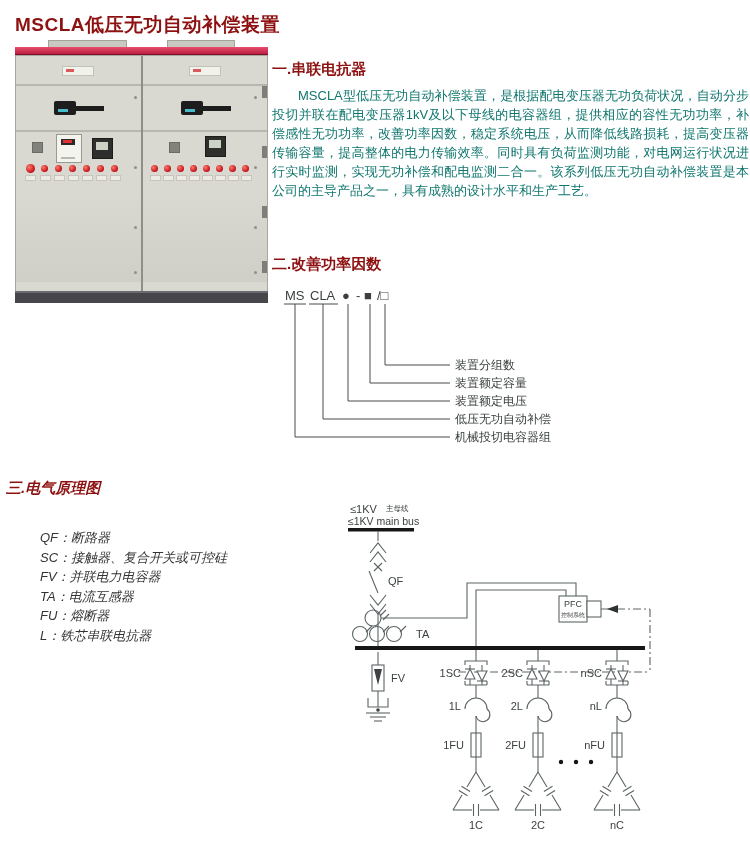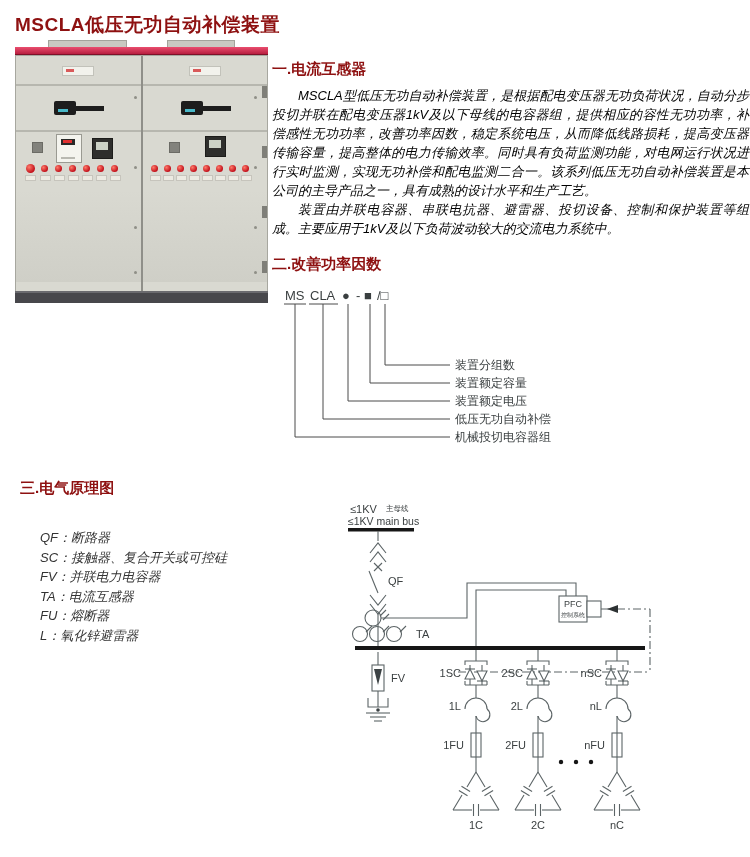--- a/index.html
+++ b/index.html
@@ -3,22 +3,22 @@
 <meta charset="utf-8">
 <style>
   html,body{margin:0;padding:0;background:#fff;}
   .page{position:relative;width:750px;height:857px;background:#fff;overflow:hidden;
         font-family:"Liberation Sans","DejaVu Sans",sans-serif;color:#2f2f2f;}
   .abs{position:absolute;}
   
   .doc-title{left:15px;top:12px;font-size:19px;font-weight:bold;color:#8e1111;letter-spacing:.5px;}
   .sec-head{font-size:15px;font-weight:bold;color:#8e1111;}
   
-  .body-col{left:272px;top:86px;width:477px;font-size:13px;line-height:19px;color:#000000;
-            text-align:justify;font-weight:500;font-style:italic;}
+  .body-col{left:272px;top:86px;width:477px;font-size:13px;line-height:19px;color:#0f766e;
+            text-align:justify;font-weight:500;}
   .body-col p{margin:0;text-indent:2em;}
   
   .photo{left:15px;top:40px;width:253px;height:263px;}
   .tab{position:absolute;top:0;height:7px;background:#c9c9c1;border:1px solid #a3a39b;}
   .red-band{position:absolute;left:0;top:7px;width:253px;height:7px;
             background:linear-gradient(#ea4d6e,#b81f40);border-bottom:1px solid #7e1028;}
   .cabwrap{position:absolute;left:0;top:15px;width:253px;height:238px;background:#8f8f89;
            display:flex;gap:2px;border:1px solid #a7a79f;box-sizing:border-box;}
   .cabinet{flex:1;background:#d9d9d1;position:relative;overflow:hidden;}
   .sec-upper{height:28px;border-bottom:2px solid #b7b7af;position:relative;}
@@ -153,24 +153,23 @@
           <div class="hinge" style="top:205px;"></div>
         <span class="screw" style="top:40px;right:10px;"></span>
           <span class="screw" style="top:110px;right:10px;"></span>
         <span class="screw" style="top:170px;right:10px;"></span>
           <span class="screw" style="top:215px;right:10px;"></span>
       </div>
     </div>
     <div class="base"></div>
   </div>
 
-  <div class="abs sec-head" style="left:272px;top:60px;">一.电流互感器</div>
+  <div class="abs sec-head" style="left:272px;top:60px;">一.串联电抗器</div>
   <div class="abs body-col">
     <p>MSCLA型低压无功自动补偿装置，是根据配电变压器无功负荷状况，自动分步投切并联在配电变压器1kV及以下母线的电容器组，提供相应的容性无功功率，补偿感性无功功率，改善功率因数，稳定系统电压，从而降低线路损耗，提高变压器传输容量，提高整体的电力传输效率。同时具有负荷监测功能，对电网运行状况进行实时监测，实现无功补偿和配电监测二合一。该系列低压无功自动补偿装置是本公司的主导产品之一，具有成熟的设计水平和生产工艺。</p>
-    <p>装置由并联电容器、串联电抗器、避雷器、投切设备、控制和保护装置等组成。主要应用于1kV及以下负荷波动较大的交流电力系统中。</p>
   </div>
 
   <div class="abs sec-head" style="left:272px;top:255px;">二.改善功率因数</div>
 
   <div class="abs" style="left:280px;top:288px;">
     <svg width="310" height="168" viewBox="0 0 310 168">
       <g stroke="#4a4a4a" stroke-width="1" fill="none">
         <line x1="4" y1="16" x2="26" y2="16"></line>
         <line x1="29" y1="16" x2="58" y2="16"></line>
         <polyline points="15,16 15,149 170,149"></polyline>
@@ -190,29 +189,29 @@
       <g font-size="12" fill="#333">
         <text x="175" y="81">装置分组数</text>
         <text x="175" y="99">装置额定容量</text>
         <text x="175" y="117">装置额定电压</text>
         <text x="175" y="135">低压无功自动补偿</text>
         <text x="175" y="153">机械投切电容器组</text>
       </g>
     </svg>
   </div>
 
-  <div class="abs sec-head" style="left:20px;top:479px;">三.电气原理图</div>
+  <div class="abs sec-head" style="left:6px;top:479px;font-style:italic;">三.电气原理图</div>
 
   <div class="abs legend">
     <div>QF：断路器</div>
     <div>SC：接触器、复合开关或可控硅</div>
     <div>FV：并联电力电容器</div>
     <div>TA：电流互感器</div>
     <div>FU：熔断器</div>
-    <div>L：氧化锌避雷器</div>
+    <div>L：铁芯串联电抗器</div>
   </div>
 
   <div class="abs" style="left:330px;top:495px;">
   <svg width="420" height="362" viewBox="0 0 420 362">
     <g stroke="#5c6466" stroke-width="1.1" fill="none">
 
       <line x1="48" y1="36.5" x2="48" y2="46"></line>
       <polyline points="40,58 48,48 56,58"></polyline>
       <polyline points="40,67 48,57 56,67"></polyline>
       <line x1="44" y1="68" x2="52" y2="76"></line>

